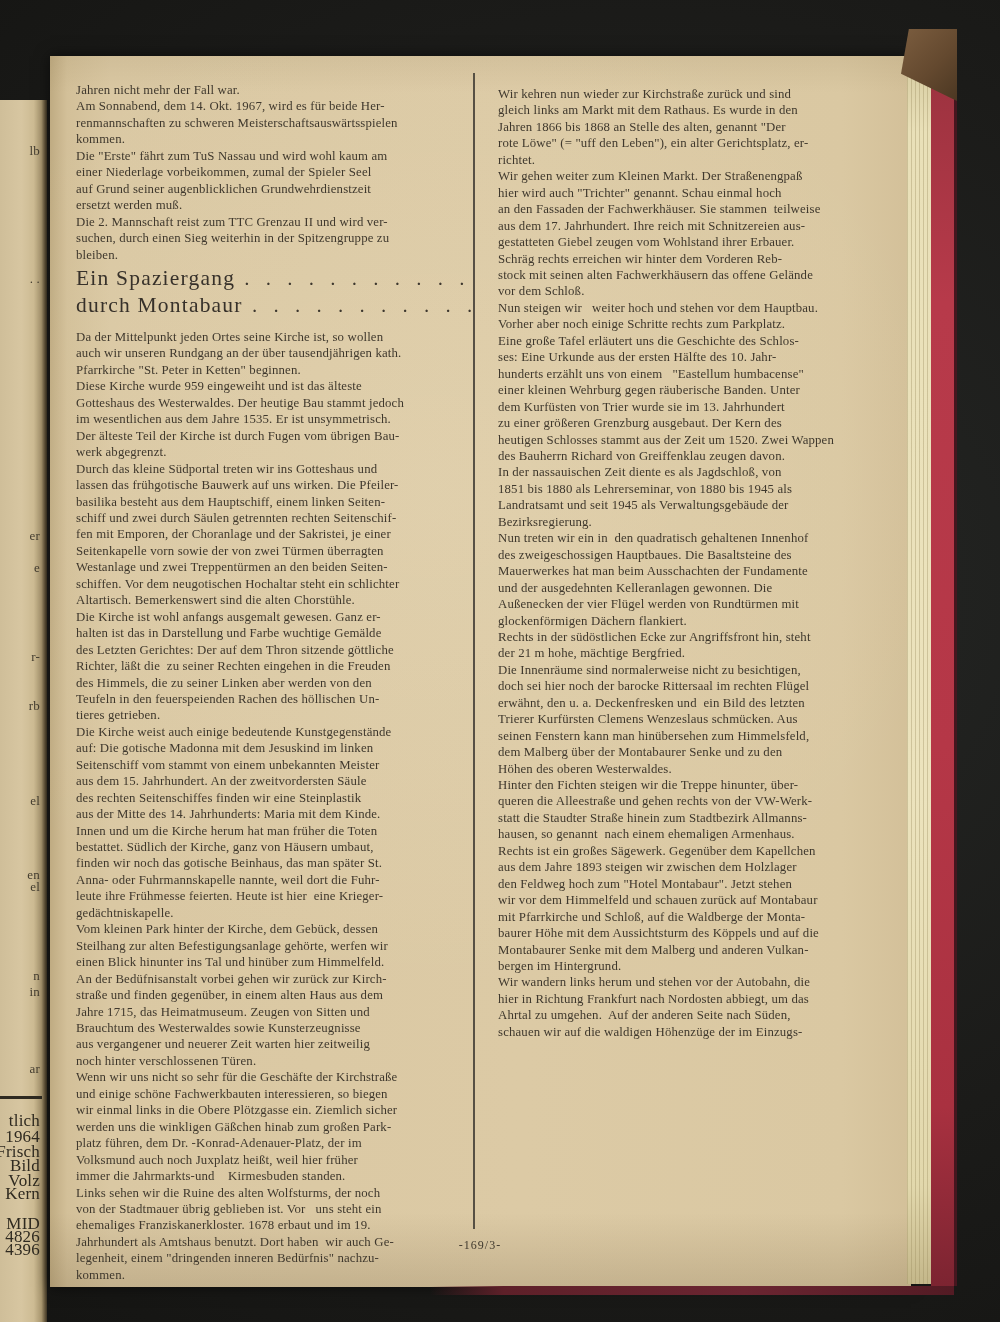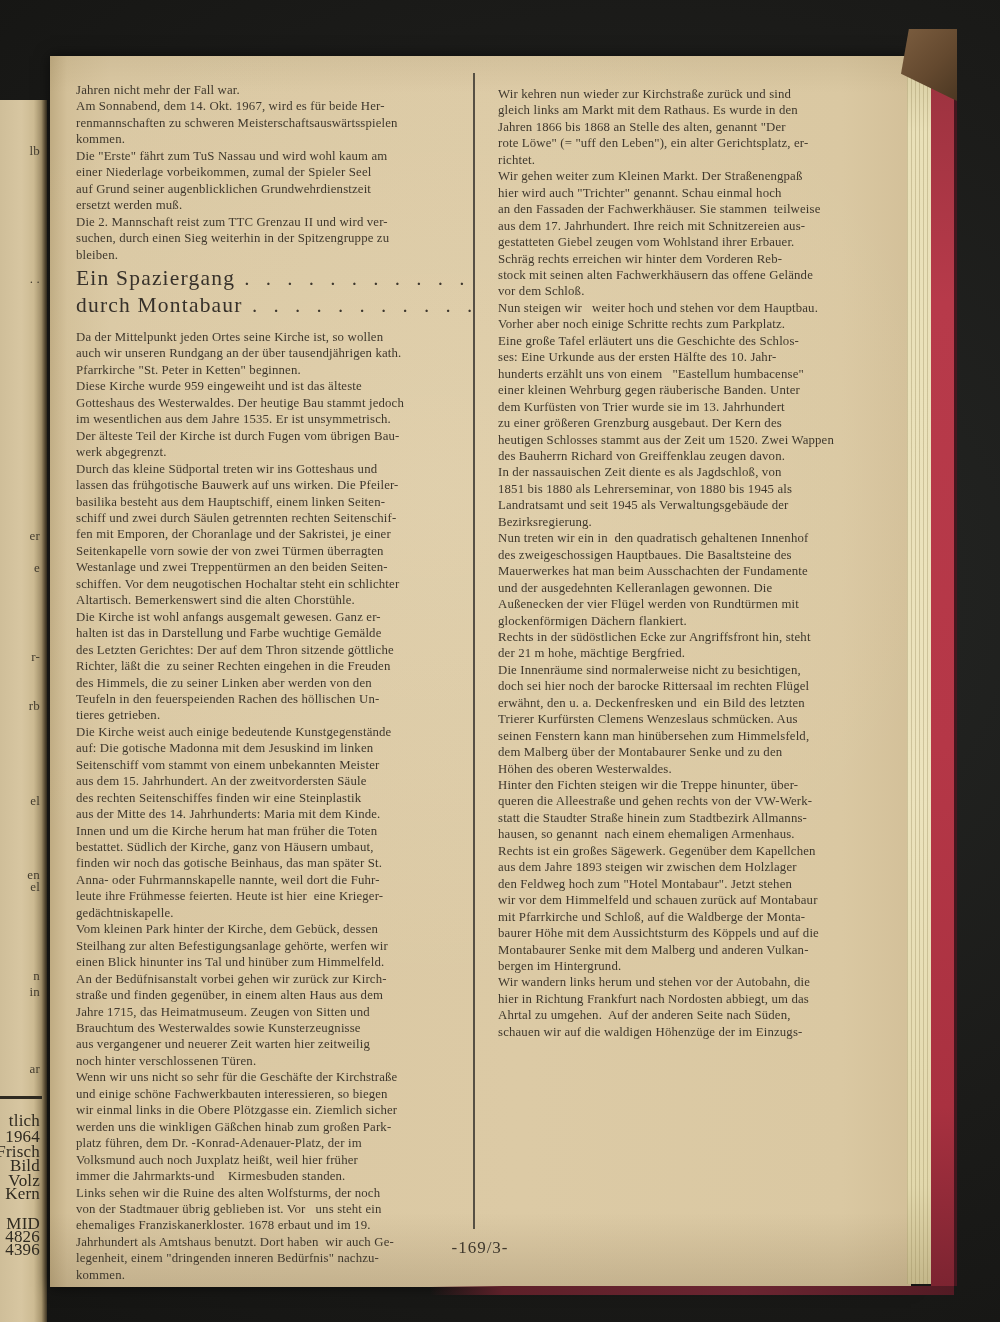--- a/index.html
+++ b/index.html
@@ -39,21 +39,21 @@
   .col-right{left:448px;top:30px;width:404px;}
 
   .divider{position:absolute;left:423px;top:17px;width:2px;height:1156px;background:#48423a;opacity:.9;}
 
   .heading{margin:7px 0 5px 0;color:#37312a;}
   .h-line{display:flex;align-items:baseline;gap:10px;height:27px;}
   .h-text{font-size:21.5px;letter-spacing:1.2px;white-space:nowrap;}
   .h-dots{flex:1;overflow:hidden;white-space:nowrap;font-size:15px;font-weight:700;letter-spacing:7px;color:#3d372e;}
 
   .page-number{position:absolute;left:360px;top:1182px;width:140px;text-align:center;
-    font-size:17px;letter-spacing:1px;color:#3f382d;}
+    font-size:12px;letter-spacing:1px;color:#3f382d;}
 
   
   .fore-edge{
     position:absolute;left:907px;top:58px;width:25px;height:1226px;
     background:
       repeating-linear-gradient(to right, rgba(150,135,90,0.35) 0 1px, rgba(150,135,90,0) 1px 4px),
       linear-gradient(to bottom,#d6cba0 0%,#e9e0b8 6%,#ece3bd 60%,#e2d8ac 92%,#c4b78a 100%);
   }
   
   .cover-red{

